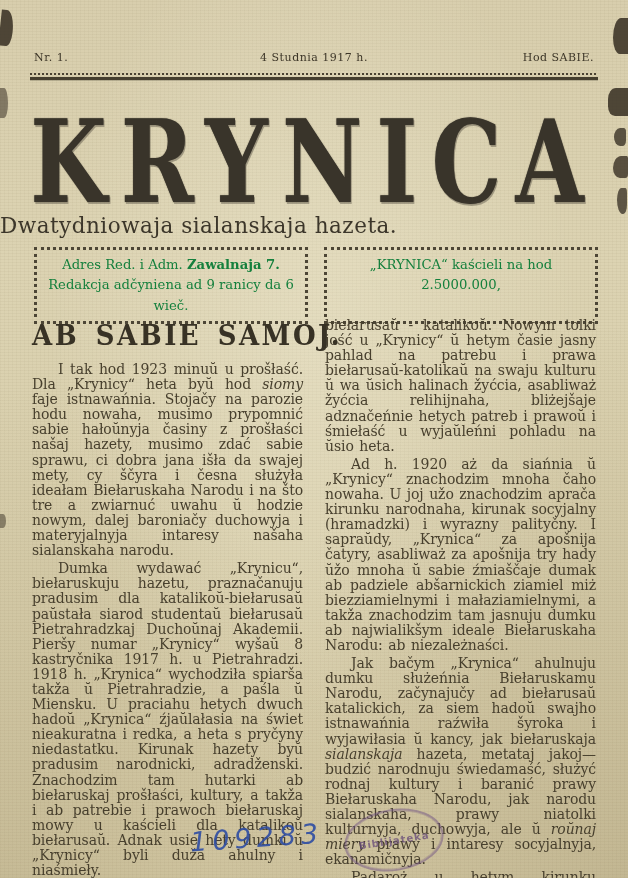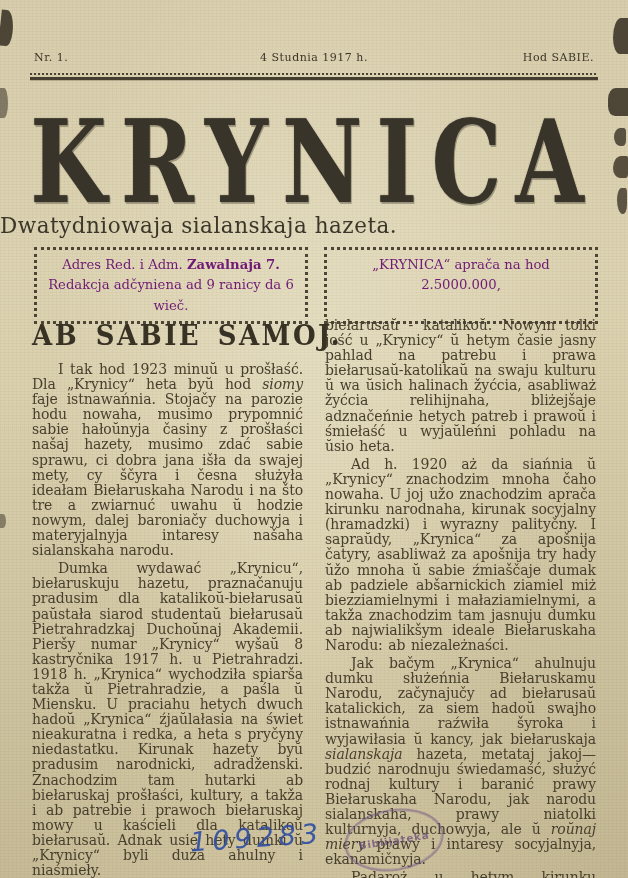--- a/index.html
+++ b/index.html
@@ -40,21 +40,21 @@
   }
   .subtitle{
     position:absolute;left:0;right:0;top:213px;text-align:left;
     font-size:21.5px;color:#3c362a;letter-spacing:.5px;
   }
 
   
   .boxes{position:absolute;left:34px;right:30px;top:247px;display:flex;gap:16px;}
   .info-box{
     flex:1;border:3px dotted #4d4636;padding:5px 8px;
-    text-align:center;font-size:13.2px;line-height:1.55;color:#701a75;
+    text-align:center;font-size:13.2px;line-height:1.55;color:#15803d;
   }
   .info-box .b{font-weight:bold;}
 
   
   .columns{position:absolute;left:32px;right:32px;top:318px;bottom:0;display:flex;gap:22px;}
   .col{flex:1;min-width:0;}
   .headline{
     font-size:26px;font-weight:bold;letter-spacing:2.5px;word-spacing:5px;
     color:#383225;text-align:center;margin:2px 0 12px 0;white-space:nowrap;
     transform:scaleY(1.05);transform-origin:left top;
@@ -121,21 +121,21 @@
 
   <div class="masthead">KRYNICA</div>
   <div class="subtitle">Dwatydniowaja sialanskaja hazeta.</div>
 
   <div class="boxes">
     <div class="info-box">
       <div><span>Adres Red. i Adm. </span><span style="font-weight: bold;">Zawalnaja 7.</span></div>
       <div>Redakcja adčyniena ad 9 ranicy da 6 wieč.</div>
     </div>
     <div class="info-box">
-      <div>„KRYNICA“ aprača na hod 2.5000.000,</div>
+      <div>„KRYNICA“ kaścieli na hod 2.5000.000,</div>
     </div>
   </div>
 
   <div class="columns">
     <div class="col">
       <div class="headline">AB SABIE SAMOJ.</div>
       <p class="para"><span>I tak hod 1923 minuŭ u prošłaść. Dla „Krynicy“ heta byŭ hod </span><span style="font-style: italic;">siomy</span><span> faje istnawańnia. Stojačy na parozie hodu nowaha, musimo prypomnić sabie hałoŭnyja časiny z prošłaści našaj hazety, musimo zdać sabie sprawu, ci dobra jana išła da swajej mety, cy ščyra i česna służyła ideałam Biełaruskaha Narodu i na što tre a zwiarnuć uwahu ŭ hodzie nowym, dalej baroniačy duchowyja i materyjalnyja intaresy našaha sialanskaha narodu.</span></p>
       <p class="para"><span>Dumka wydawać „Krynicu“, biełaruskuju hazetu, praznačanuju pradusim dla katalikoŭ-biełarusaŭ paŭstała siarod studentaŭ biełarusaŭ Pietrahradzkaj Duchoŭnaj Akademii. Pieršy numar „Krynicy“ wyšaŭ 8 kastryčnika 1917 h. u Pietrahradzi. 1918 h. „Krynica“ wychodziła spiarša takža ŭ Pietrahradzie, a paśla ŭ Miensku. U praciahu hetych dwuch hadoŭ „Krynica“ źjaŭlałasia na świet nieakuratna i redka, a heta s pryčyny niedastatku. Kirunak hazety byŭ pradusim narodnicki, adradženski. Znachodzim tam hutarki ab biełaruskaj prošłaści, kultury, a takža i ab patrebie i prawoch biełaruskaj mowy u kaścieli dla katalikoŭ biełarusaŭ. Adnak usie hety dumki ŭ „Krynicy“ byli duža ahulny i niaśmieły.</span></p>
       <p class="para"><span>Ad 1919 h. i aż da siańniaśniaha dnia „Krynicu“ bačym u Wilni. Hod 1919 da kirunku hazety, da jaje źmiestu nia prynios ničoha nowaha. I dalej „Krynica“ była hazetaj narodnickaj i adradženskaj, praznačanaj dla</span></p>
     </div>

